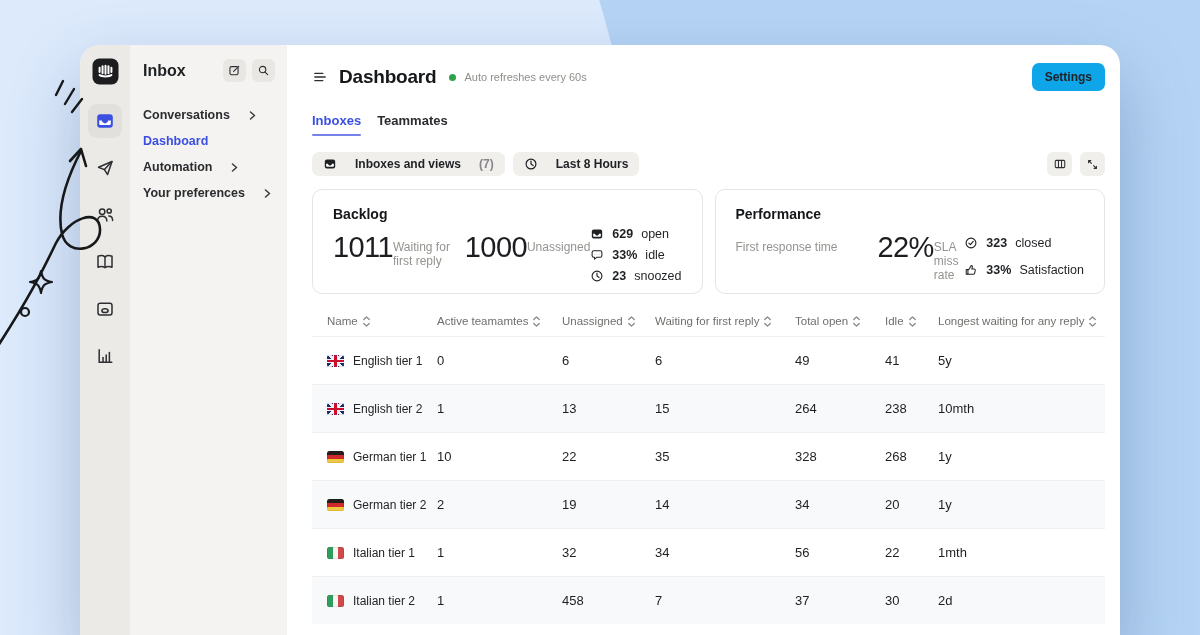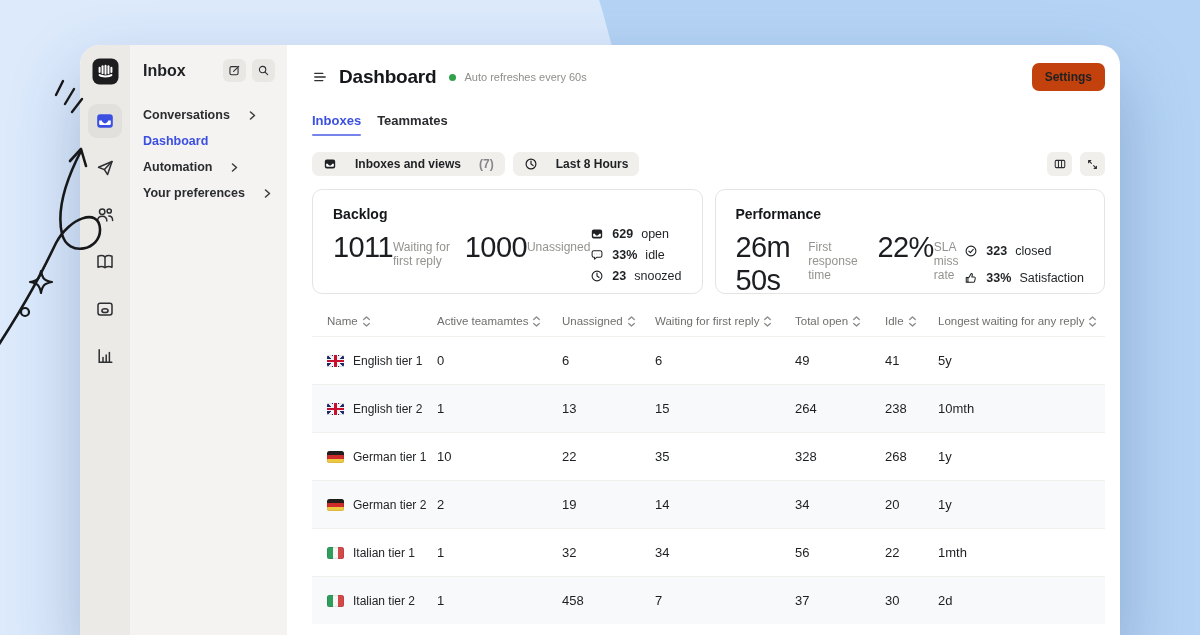--- a/index.html
+++ b/index.html
@@ -26,21 +26,21 @@
   .nav-item.active{color:#3b4fe0;}
   .chev{display:flex;align-items:center;}
 
   
   .main{flex:1;padding:17px 15px 0 25px;display:flex;flex-direction:column;min-width:0;}
   .main-head{display:flex;align-items:center;height:30px;}
   .collapse{margin-right:11px;display:flex;cursor:pointer;}
   .page-title{font-size:19px;font-weight:700;color:#15171a;letter-spacing:-.2px;}
   .dot{width:7px;height:7px;border-radius:50%;margin:0 8px 0 13px;}
   .refresh{font-size:11px;color:#8e8e8a;}
-  .settings-btn{margin-left:auto;background:#c2410c;border:none;border-radius:7px;padding:7px 13px;font-size:12px;font-weight:600;color:#1f2124;cursor:pointer;font-family:inherit;}
+  .settings-btn{margin-left:auto;background:#0ea5e9;border:none;border-radius:7px;padding:7px 13px;font-size:12px;font-weight:600;color:#1f2124;cursor:pointer;font-family:inherit;}
 
   .tabs{display:flex;gap:16px;margin-top:21px;}
   .tab{font-size:13px;font-weight:600;color:#2b2c2f;cursor:pointer;position:relative;padding-bottom:6px;}
   .tab.active{color:#3b4fe0;}
   .tab.active::after{content:"";position:absolute;left:0;right:0;bottom:-2px;height:2px;border-radius:2px;background:#7583ea;}
 
   .filter-row{display:flex;align-items:center;gap:8px;margin-top:18px;}
   .pill{display:flex;align-items:center;gap:18px;background:#f0efec;border-radius:7px;padding:5px 11px;font-size:12px;font-weight:600;color:#1f2124;cursor:pointer;}
   .pill .muted{color:#85858b;font-weight:600;}
   .icon-btn{width:25px;height:24px;border-radius:6px;background:#f0efec;display:flex;align-items:center;justify-content:center;cursor:pointer;}
@@ -302,21 +302,20 @@
                 <span>snoozed</span>
               </div>
             </div>
           </div>
         </div>
 
         <div class="card">
           <div class="card-title">Performance</div>
           <div class="card-body">
             <div class="stat stat-p">
-              <span class="stat-value">26m 50s</span>
               <span class="stat-label">First response time</span>
             </div>
             <div class="stat">
               <span class="stat-value">22%</span>
               <span class="stat-label">SLA miss rate</span>
             </div>
             <div class="side-stats g2">
               <div class="side-stat">
                 <span class="mini-icon">
                   <svg width="14" height="14" viewBox="0 0 20 20" fill="none" stroke="#1f2124" stroke-width="1.6" stroke-linecap="round" stroke-linejoin="round">

